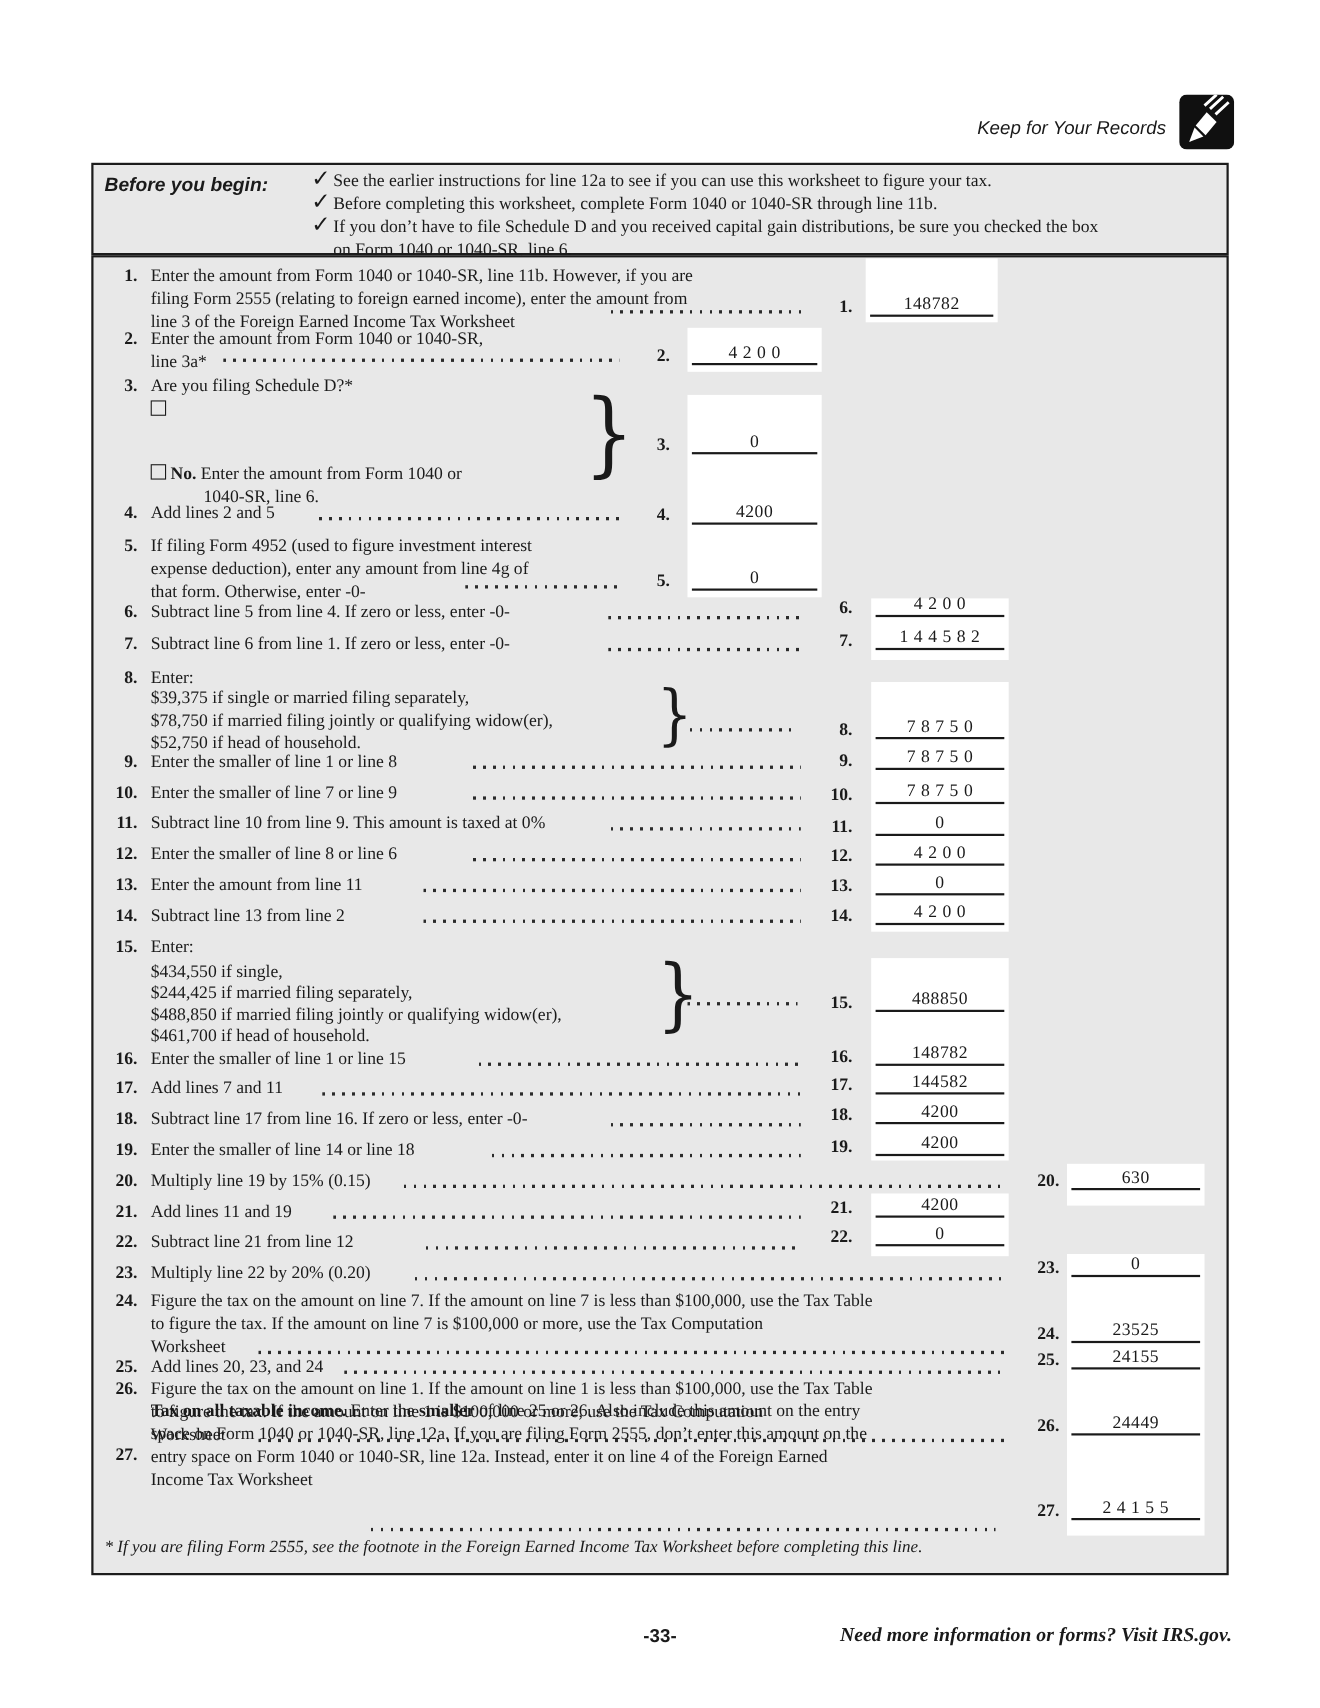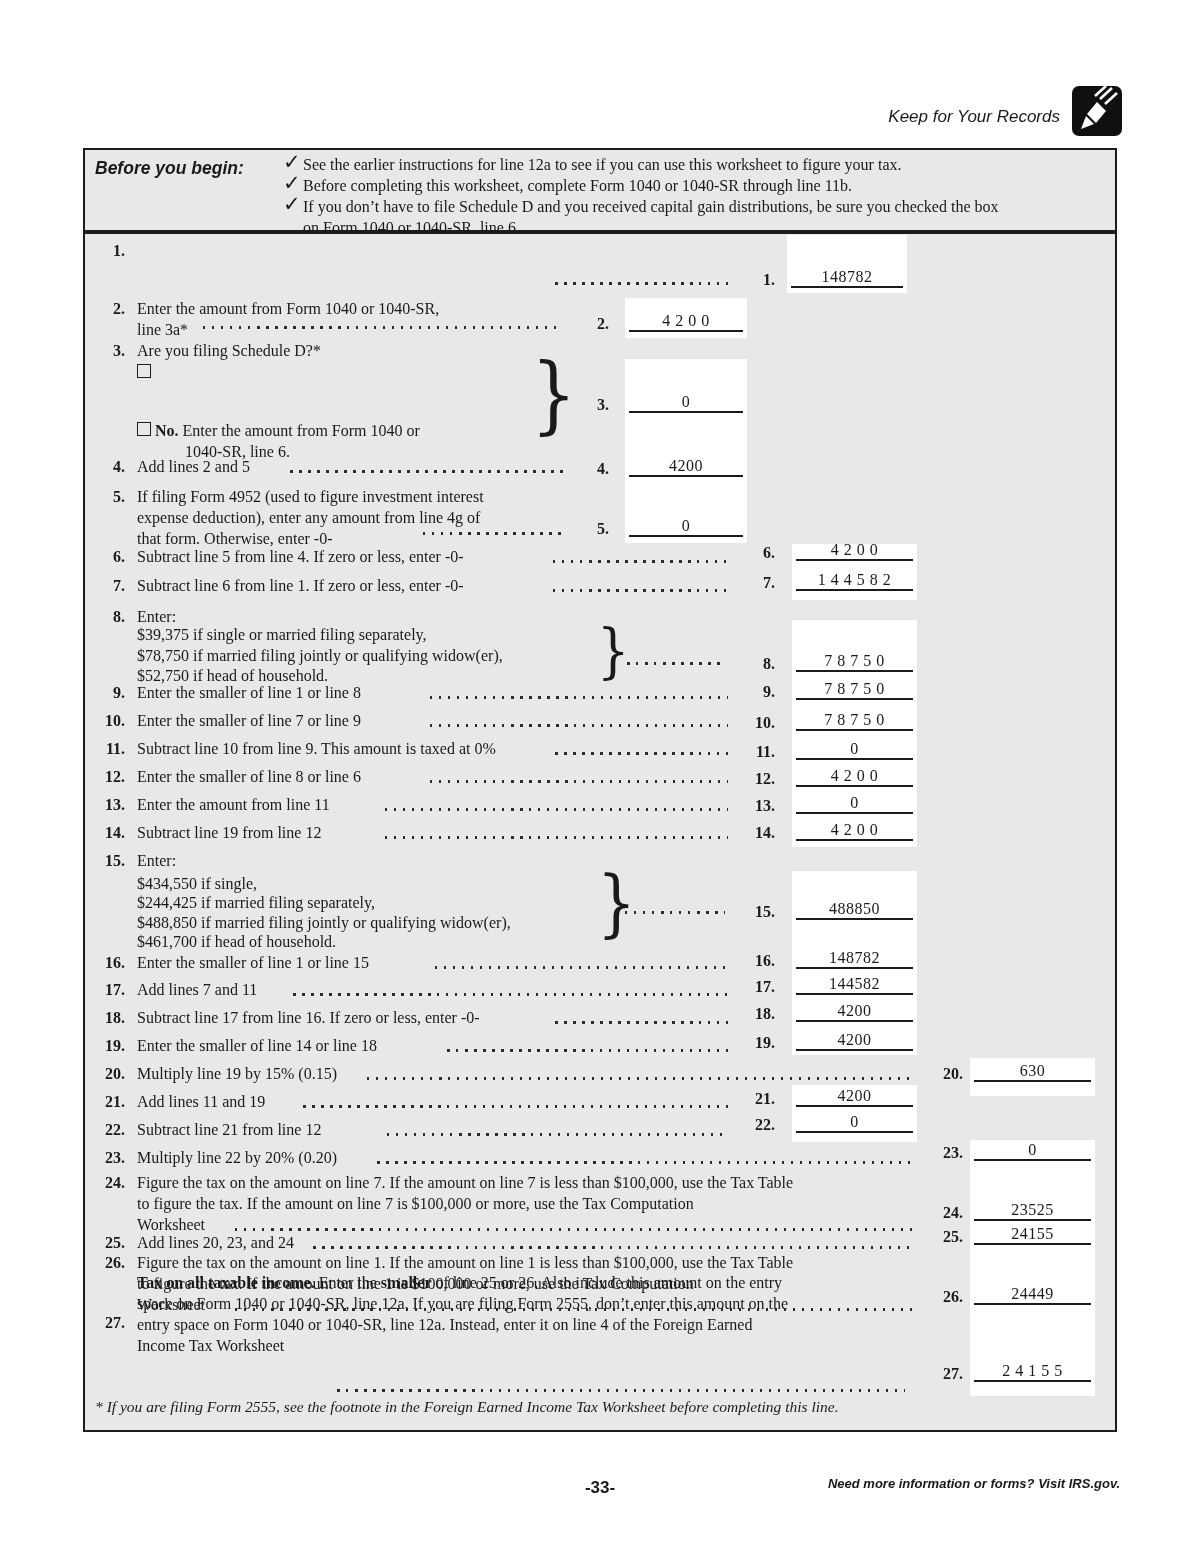--- a/index.html
+++ b/index.html
@@ -31,22 +31,22 @@
   .dots{position:absolute;height:2.5px;
         background-image:repeating-linear-gradient(to right,#2b2b2b 0 2.5px,transparent 2.5px 9px);}
   .cb{position:absolute;width:12px;height:12px;border:1.5px solid #1c1c1c;background:transparent;}
   .hang{text-indent:-30px;}
   .b{font-weight:bold;}
   .brace{position:absolute;font-family:"DejaVu Serif",serif;font-weight:normal;color:#1a1a1a;
          transform:scaleX(0.85);transform-origin:left center;}
   .fn{position:absolute;left:10px;top:1164px;font-style:italic;font-size:15.5px;}
   .pgnum{position:absolute;left:540px;top:1478px;width:120px;text-align:center;
          font-family:"Liberation Sans",sans-serif;font-weight:bold;font-size:17px;}
-  .finfo{position:absolute;right:80px;top:1476px;font-family:Liberation Sans, sans-serif;
-         font-weight:bold;font-style:italic;font-size:13px;}
+  .finfo{position:absolute;right:80px;top:1476px;font-family:Liberation Serif, serif;
+         font-weight:bold;font-style:italic;font-size:18px;}
 </style>
 </head>
 <body>
 
 <div class="page">
 
   <div class="keep">Keep for Your Records</div>
   <div class="pencil">
     <svg width="50" height="50" viewBox="0 0 50 50">
       <rect x="0" y="0" width="50" height="50" rx="7" fill="#101010"></rect>
@@ -100,20 +100,23 @@
     <div class="n" style="top:801px;">19.</div>
     <div class="n" style="top:829px;">20.</div>
     <div class="n" style="top:857px;">21.</div>
     <div class="n" style="top:885px;">22.</div>
     <div class="n" style="top:913px;">23.</div>
     <div class="n" style="top:938px;">24.</div>
     <div class="n" style="top:998px;">25.</div>
     <div class="n" style="top:1018px;">26.</div>
     <div class="n" style="top:1078px;">27.</div>
 
+    <div class="t" style="top:6px;">Enter the amount from Form 1040 or 1040-SR, line 11b. However, if you are
+filing Form 2555 (relating to foreign earned income), enter the amount from
+line 3 of the Foreign Earned Income Tax Worksheet</div>
     <div class="t" style="top:64px;">Enter the amount from Form 1040 or 1040-SR,
 line 3a*</div>
     <div class="t" style="top:106px;">Are you filing Schedule D?*</div>
 
     <span class="cb" style="left:52px;top:130px;"></span>
 
     <span class="cb" style="left:52px;top:188px;"></span>
     <div class="t hang" style="left:100px;top:186px;"><span class="b">No.</span><span> Enter the amount from Form 1040 or
 1040-SR, line 6.</span></div>
 
@@ -130,21 +133,21 @@
     <div class="t" style="top:391px;line-height:20.5px;">$39,375 if single or married filing separately,
 $78,750 if married filing jointly or qualifying widow(er),
 $52,750 if head of household.</div>
     <div class="brace" style="left:512px;top:380px;font-size:60px;line-height:72px;">}</div>
 
     <div class="t" style="top:448px;">Enter the smaller of line 1 or line 8</div>
     <div class="t" style="top:476px;">Enter the smaller of line 7 or line 9</div>
     <div class="t" style="top:504px;">Subtract line 10 from line 9. This amount is taxed at 0%</div>
     <div class="t" style="top:532px;">Enter the smaller of line 8 or line 6</div>
     <div class="t" style="top:560px;">Enter the amount from line 11</div>
-    <div class="t" style="top:588px;">Subtract line 19 from line 12</div>
+    <div class="t" style="top:588px;">Subtract line 13 from line 2</div>
 
     <div class="t" style="top:616px;">Enter:</div>
     <div class="t" style="top:640px;line-height:19.3px;">$434,550 if single,
 $244,425 if married filing separately,
 $488,850 if married filing jointly or qualifying widow(er),
 $461,700 if head of household.</div>
     <div class="brace" style="left:512px;top:626px;font-size:72px;line-height:86px;">}</div>
 
     <div class="t" style="top:718px;">Enter the smaller of line 1 or line 15</div>
     <div class="t" style="top:745px;">Add lines 7 and 11</div>

